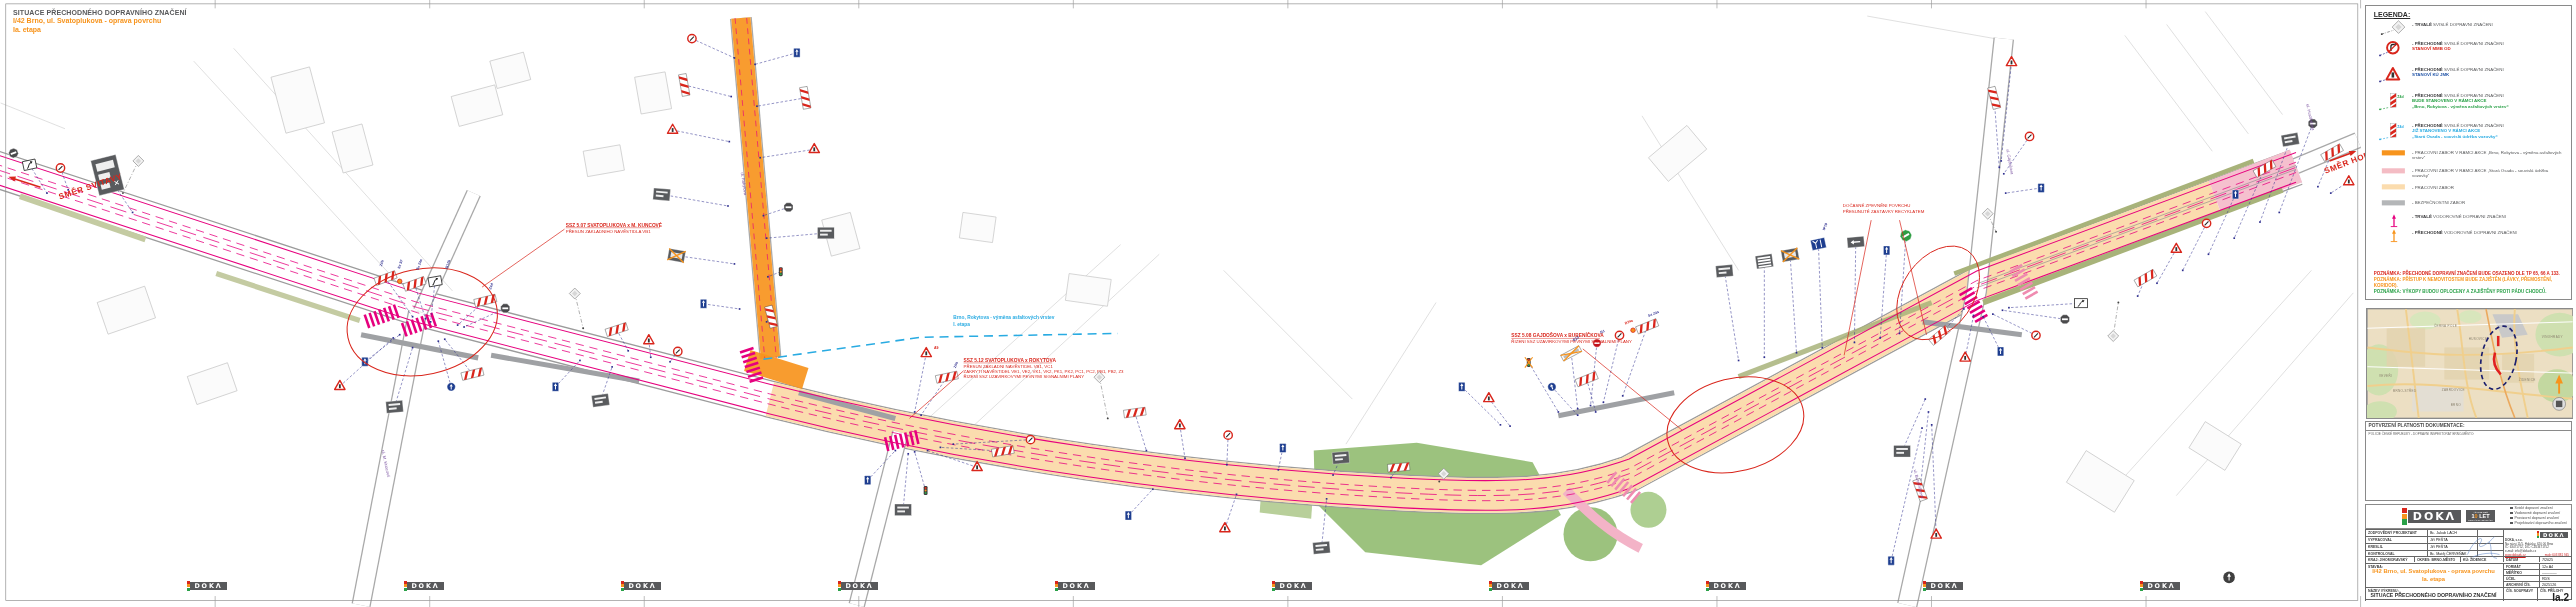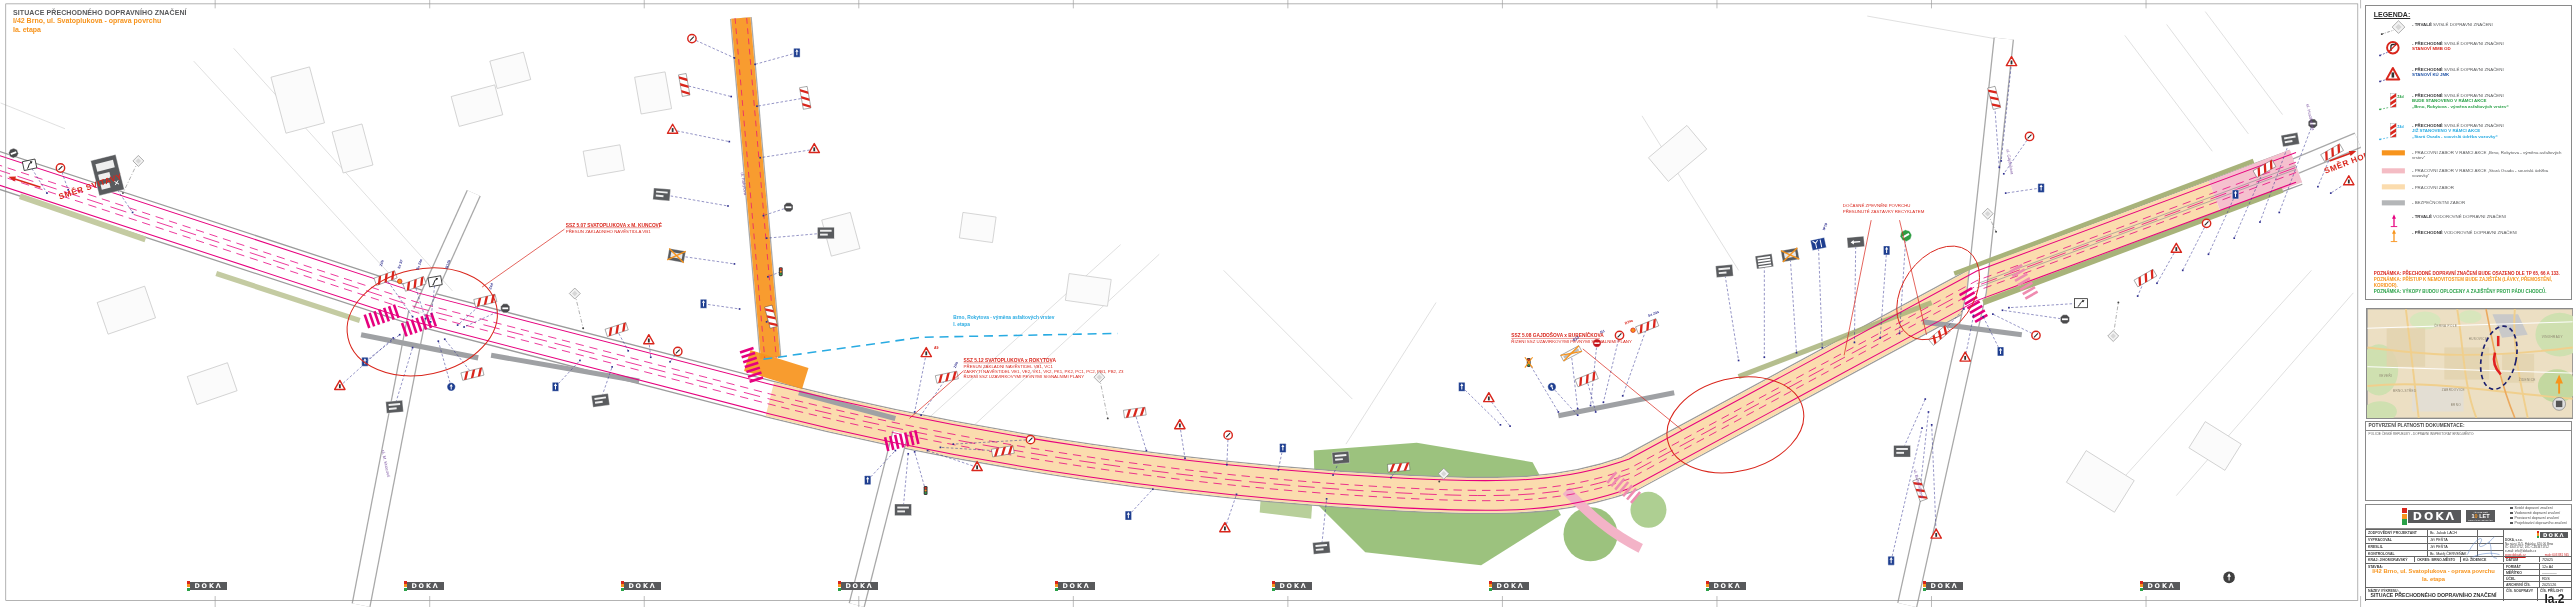--- a/index.html
+++ b/index.html
@@ -39,21 +39,21 @@
   
   .tb{font-size:3.6px;color:#333;}
   .tb .cell{position:absolute;border-left:0.6px solid #666;border-top:0.6px solid #666;box-sizing:border-box;
             padding:0.6px 1.9px;overflow:hidden;white-space:nowrap;}
   .tb .lbl{font-size:3.5px;font-weight:bold;color:#3c3c3c;}
   .tb .val{font-size:3.7px;color:#222;}
   .stavba-val{color:#f7941d;font-weight:bold;font-size:5.8px;text-align:center;line-height:7.7px;}
   .nazev-val{font-weight:bold;color:#2f2f2f;font-size:5.2px;text-align:center;}
   .company{font-size:3px;line-height:3.7px;color:#444;}
   .company .red{color:#cf1f1f;}
-  .pril-big{font-size:12px;font-weight:bold;color:#222;text-align:center;}
+  .pril-big{font-size:10px;font-weight:bold;color:#222;text-align:right;}
   .footer-logo{position:absolute;top:581px;}
 </style>
 </head>
 <body>
 
 <div class="sheet">
 
   <svg id="plan" class="abs" style="left:0;top:0" width="2576" height="607" viewBox="0 0 4000 943">
       <path d="M 300,95 L 645,470" stroke="#cfcfcf" stroke-width="1" fill="none"></path>
       <path d="M 362,75 L 702,452" stroke="#cfcfcf" stroke-width="1" fill="none"></path>

